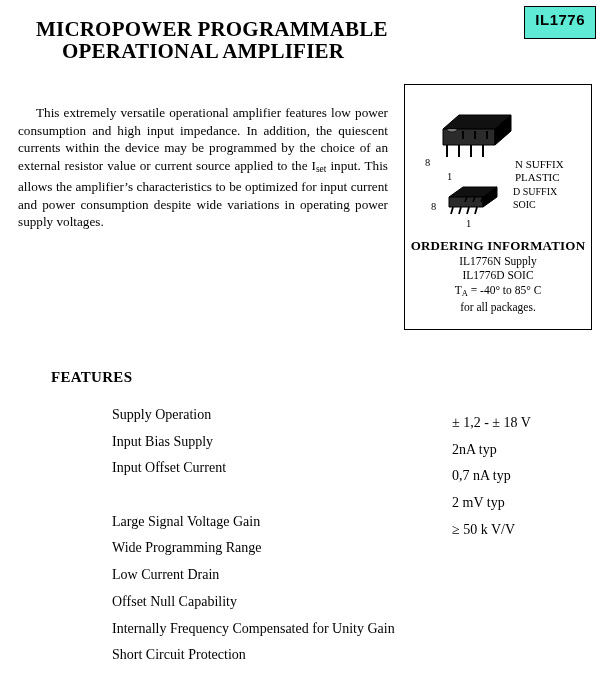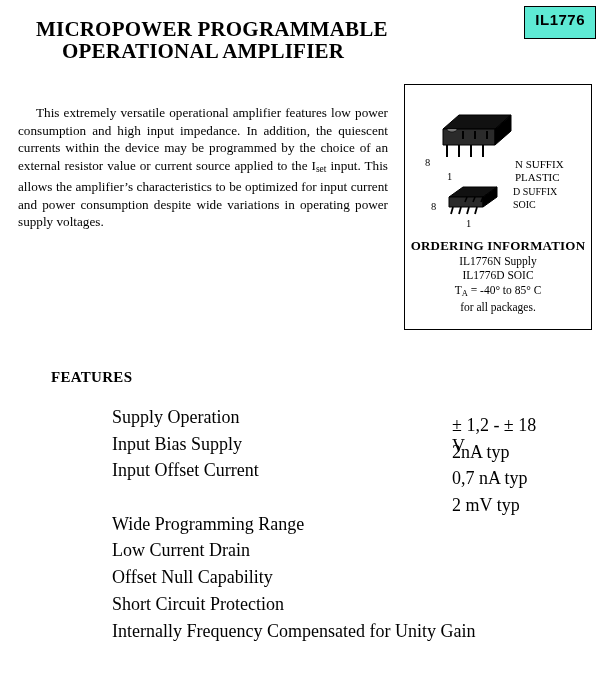--- a/index.html
+++ b/index.html
@@ -172,21 +172,21 @@
   
   .features {
     position: absolute;
     left: 112px;
     top: 407px;
     width: 430px;
   }
   .feat-row {
     position: relative;
     height: 26.7px;
-    font-size: 18px;
+    font-size: 14px;
   }
   .feat-name {
     position: absolute;
     left: 0;
     top: 0;
   }
   .feat-val {
     position: absolute;
     left: 340px;
     top: 8px;
@@ -290,34 +290,38 @@
       <span class="feat-val">2nA typ</span>
     </div>
     <div class="feat-row">
       <span class="feat-name">Input Offset Current</span>
       <span class="feat-val">0,7 nA typ</span>
     </div>
     <div class="feat-row">
       <span class="feat-val">2 mV typ</span>
     </div>
     <div class="feat-row">
+      <span class="feat-name">Large Signal Voltage Gain</span>
+      <span class="feat-val">≥ 50 k  V/V</span>
+    </div>
+    <div class="feat-row">
       <span class="feat-name">Wide Programming Range</span>
       <span class="feat-val"></span>
     </div>
     <div class="feat-row">
       <span class="feat-name">Low  Current Drain</span>
       <span class="feat-val"></span>
     </div>
     <div class="feat-row">
       <span class="feat-name">Offset Null Capability</span>
       <span class="feat-val"></span>
     </div>
     <div class="feat-row">
+      <span class="feat-name">Internally Frequency Compensated for Unity Gain</span>
+      <span class="feat-val"></span>
+    </div>
+    <div class="feat-row">
       <span class="feat-name">Short Circuit Protection</span>
       <span class="feat-val"></span>
     </div>
-    <div class="feat-row">
-      <span class="feat-name">Internally Frequency Compensated for Unity Gain</span>
-      <span class="feat-val"></span>
-    </div>
   </div>
 
 </div>
 
 </body></html>

